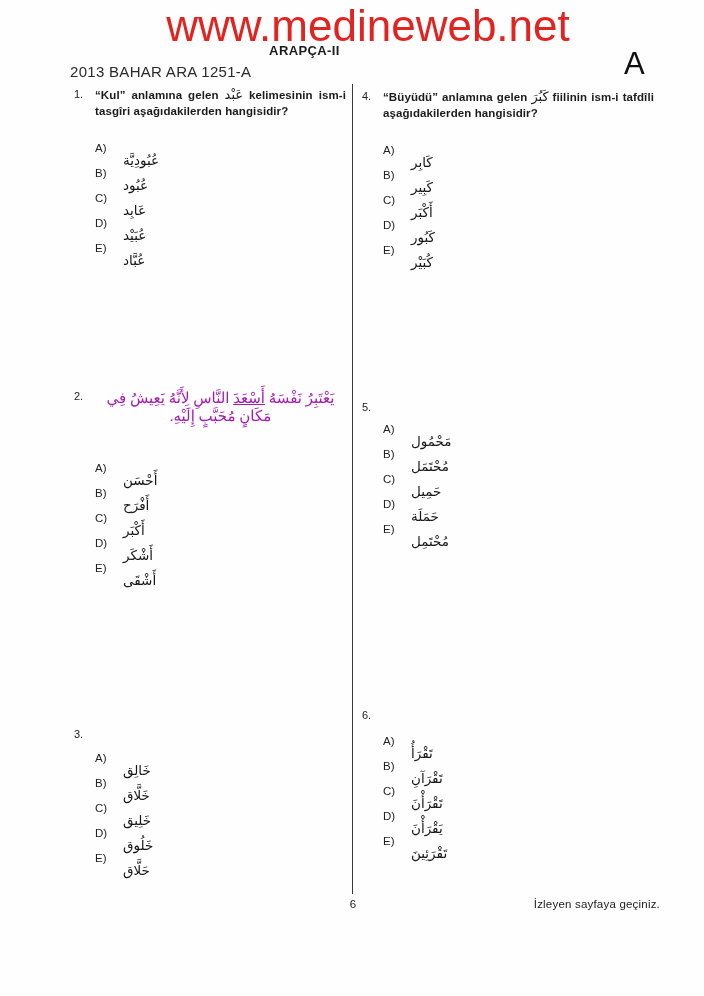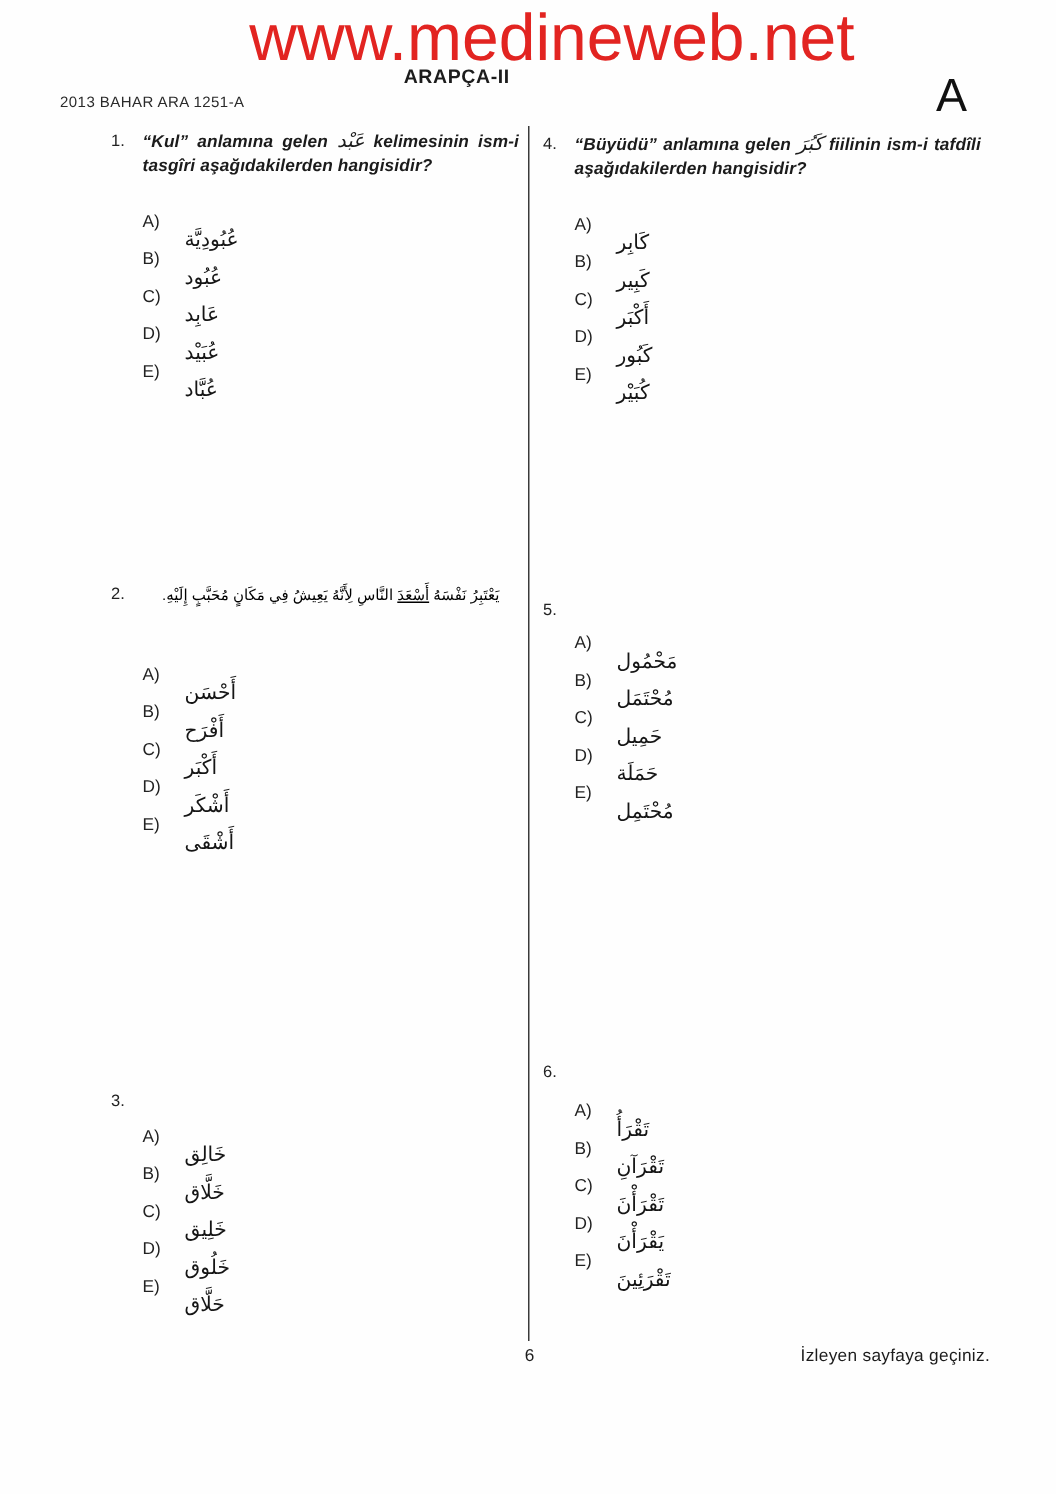--- a/index.html
+++ b/index.html
@@ -9,34 +9,34 @@
     font-family:"Liberation Sans",sans-serif;color:#1c1c1c;
   }
   .watermark{
     position:absolute;top:1px;left:0;width:100%;text-align:center;
     font-size:44px;font-weight:normal;color:#e22421;letter-spacing:0px;padding-left:16px;
   }
   .exam-title{
     position:absolute;top:43px;left:0;width:609px;text-align:center;
     font-size:13px;font-weight:bold;letter-spacing:.4px;
   }
-  .exam-code{position:absolute;top:63px;left:40px;font-size:10px;color:#2a2a2a;letter-spacing:.3px;}
+  .exam-code{position:absolute;top:63px;left:70px;font-size:15px;color:#2a2a2a;letter-spacing:.3px;}
   .booklet{position:absolute;top:46px;left:624px;font-size:31px;color:#111;}
   .divider{position:absolute;left:352px;top:84px;width:1px;height:810px;background:#3a3a3a;}
   .q{position:absolute;display:flex;}
   .qnum{width:21px;flex:0 0 21px;font-size:11px;color:#222;padding-top:1px;}
   .qbody{flex:1;}
   .qtext{
     margin:0;font-size:11.5px;font-weight:bold;line-height:16px;
-    text-align:justify;letter-spacing:.1px;color:#1b1b1b;font-style:italic;
+    text-align:justify;letter-spacing:.1px;color:#1b1b1b;
   }
   .ar-inline{font-family:"DejaVu Sans",sans-serif;font-size:13px;line-height:1;font-weight:normal;}
   .ar-sentence{
-    direction:rtl;text-align:center;font-family:Liberation Sans, sans-serif;
-    font-size:10px;line-height:18px;margin:0 0 30px 0;color:#000000;
+    direction:rtl;text-align:center;font-family:Liberation Serif, serif;
+    font-size:15px;line-height:18px;margin:0 0 30px 0;color:#a21caf;
   }
   .u{text-decoration:underline;}
   .opts{margin-top:16px;}
   .opt{display:flex;align-items:center;height:25px;}
   .optL{width:28px;flex:0 0 28px;font-size:11.5px;color:#222;}
   .optA{font-family:"DejaVu Sans",sans-serif;font-size:13.5px;color:#151515;margin-top:24px;}
   .q2 .opts{margin-top:4px;}
   .q3 .opts{margin-top:18px;}
   .q5 .opts{margin-top:16px;}
   .q6 .opts{margin-top:20px;}

